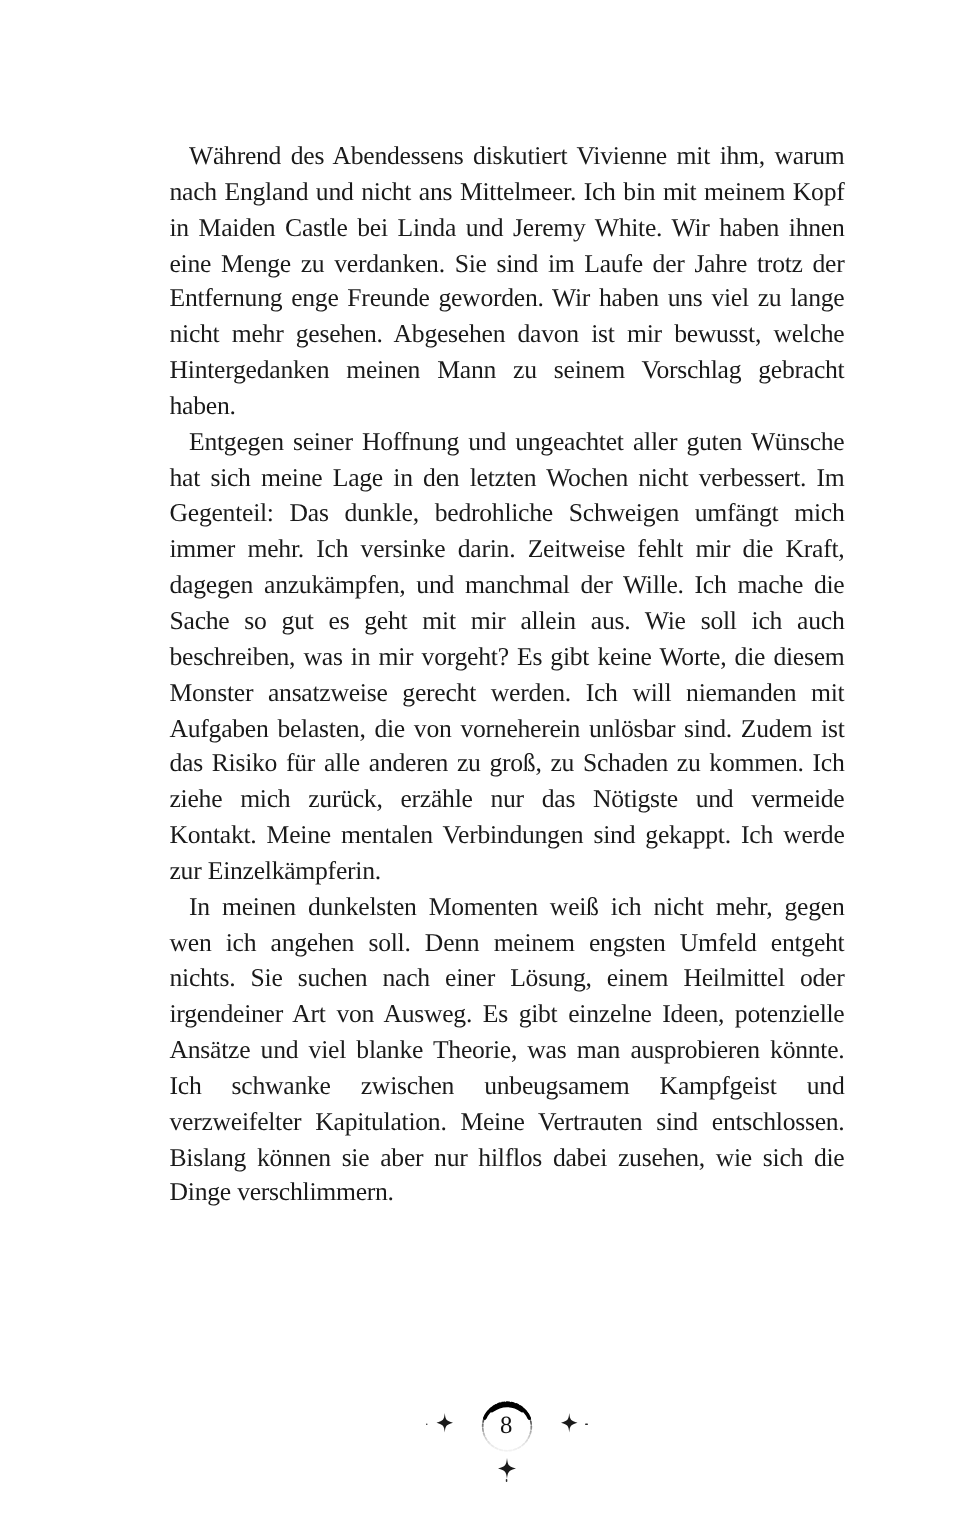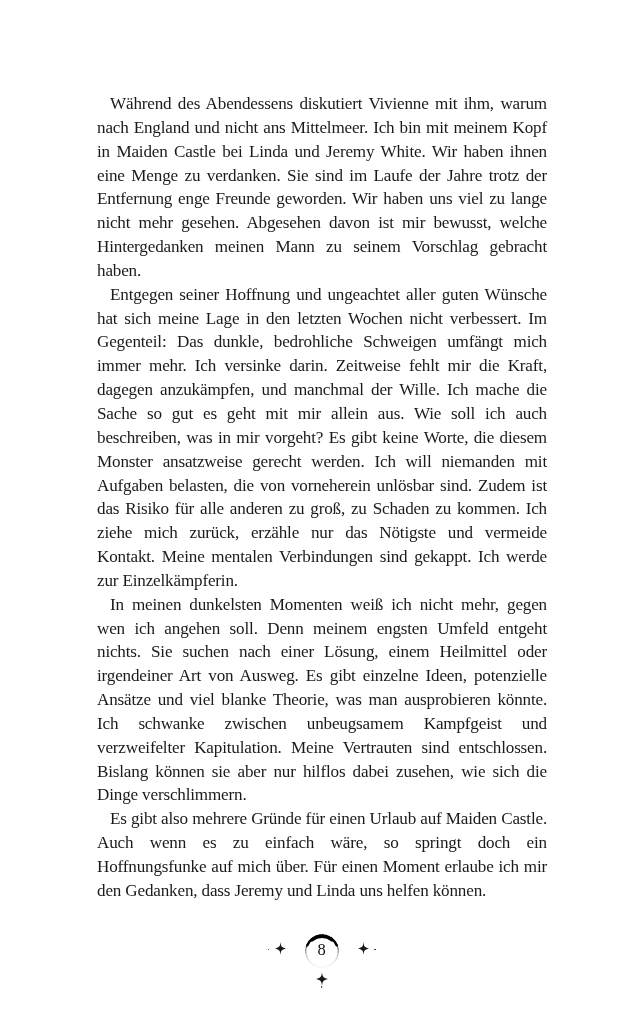--- a/index.html
+++ b/index.html
@@ -15,20 +15,21 @@
     color: #1a1a1a;
     overflow: hidden;
     position: relative;
   }
 
   .page {
     position: relative;
     width: 565px;
     height: 1024px;
     box-sizing: border-box;
+    margin-left: 16px;
   }
 
   
   .text-block {
     position: absolute;
     left: 97px;
     top: 92px;
     width: 450px;
   }
 
@@ -118,21 +119,20 @@
 </style>
 </head>
 <body>
 
 <div class="page">
 
   <div class="text-block">
     <p class="para">Während des Abendessens diskutiert Vivienne mit ihm, warum nach England und nicht ans Mittelmeer. Ich bin mit meinem Kopf in Maiden Castle bei Linda und Jeremy White. Wir haben ihnen eine Menge zu verdanken. Sie sind im Laufe der Jahre trotz der Entfernung enge Freunde geworden. Wir haben uns viel zu lange nicht mehr gesehen. Abgesehen davon ist mir bewusst, welche Hintergedanken meinen Mann zu seinem Vorschlag gebracht haben.</p>
     <p class="para">Entgegen seiner Hoffnung und ungeachtet aller guten Wünsche hat sich meine Lage in den letzten Wochen nicht verbessert. Im Gegenteil: Das dunkle, bedrohliche Schweigen umfängt mich immer mehr. Ich versinke darin. Zeitweise fehlt mir die Kraft, dagegen anzukämpfen, und manchmal der Wille. Ich mache die Sache so gut es geht mit mir allein aus. Wie soll ich auch beschreiben, was in mir vorgeht? Es gibt keine Worte, die diesem Monster ansatzweise gerecht werden. Ich will niemanden mit Aufgaben belasten, die von vorneherein unlösbar sind. Zudem ist das Risiko für alle anderen zu groß, zu Schaden zu kommen. Ich ziehe mich zurück, erzähle nur das Nötigste und vermeide Kontakt. Meine mentalen Verbindungen sind gekappt. Ich werde zur Einzelkämpferin.</p>
     <p class="para">In meinen dunkelsten Momenten weiß ich nicht mehr, gegen wen ich angehen soll. Denn meinem engsten Umfeld entgeht nichts. Sie suchen nach einer Lösung, einem Heilmittel oder irgendeiner Art von Ausweg. Es gibt einzelne Ideen, potenzielle Ansätze und viel blanke Theorie, was man ausprobieren könnte. Ich schwanke zwischen unbeugsamem Kampfgeist und verzweifelter Kapitulation. Meine Vertrauten sind entschlossen. Bislang können sie aber nur hilflos dabei zusehen, wie sich die Dinge verschlimmern.</p>
-    <p class="para">Es gibt also mehrere Gründe für einen Urlaub auf Maiden Castle. Auch wenn es zu einfach wäre, so springt doch ein Hoffnungsfunke auf mich über. Für einen Moment erlaube ich mir den Gedanken, dass Jeremy und Linda uns helfen können.</p>
   </div>
 
   <div class="folio">
     <div class="folio-inner">
 
       <div class="folio-ring">
         <svg viewBox="0 0 42 42" xmlns="http://www.w3.org/2000/svg">
           <defs>
             <linearGradient id="ringfade" x1="0" y1="0" x2="0" y2="1">
               <stop offset="0%" stop-color="#000000" stop-opacity="1"></stop>

